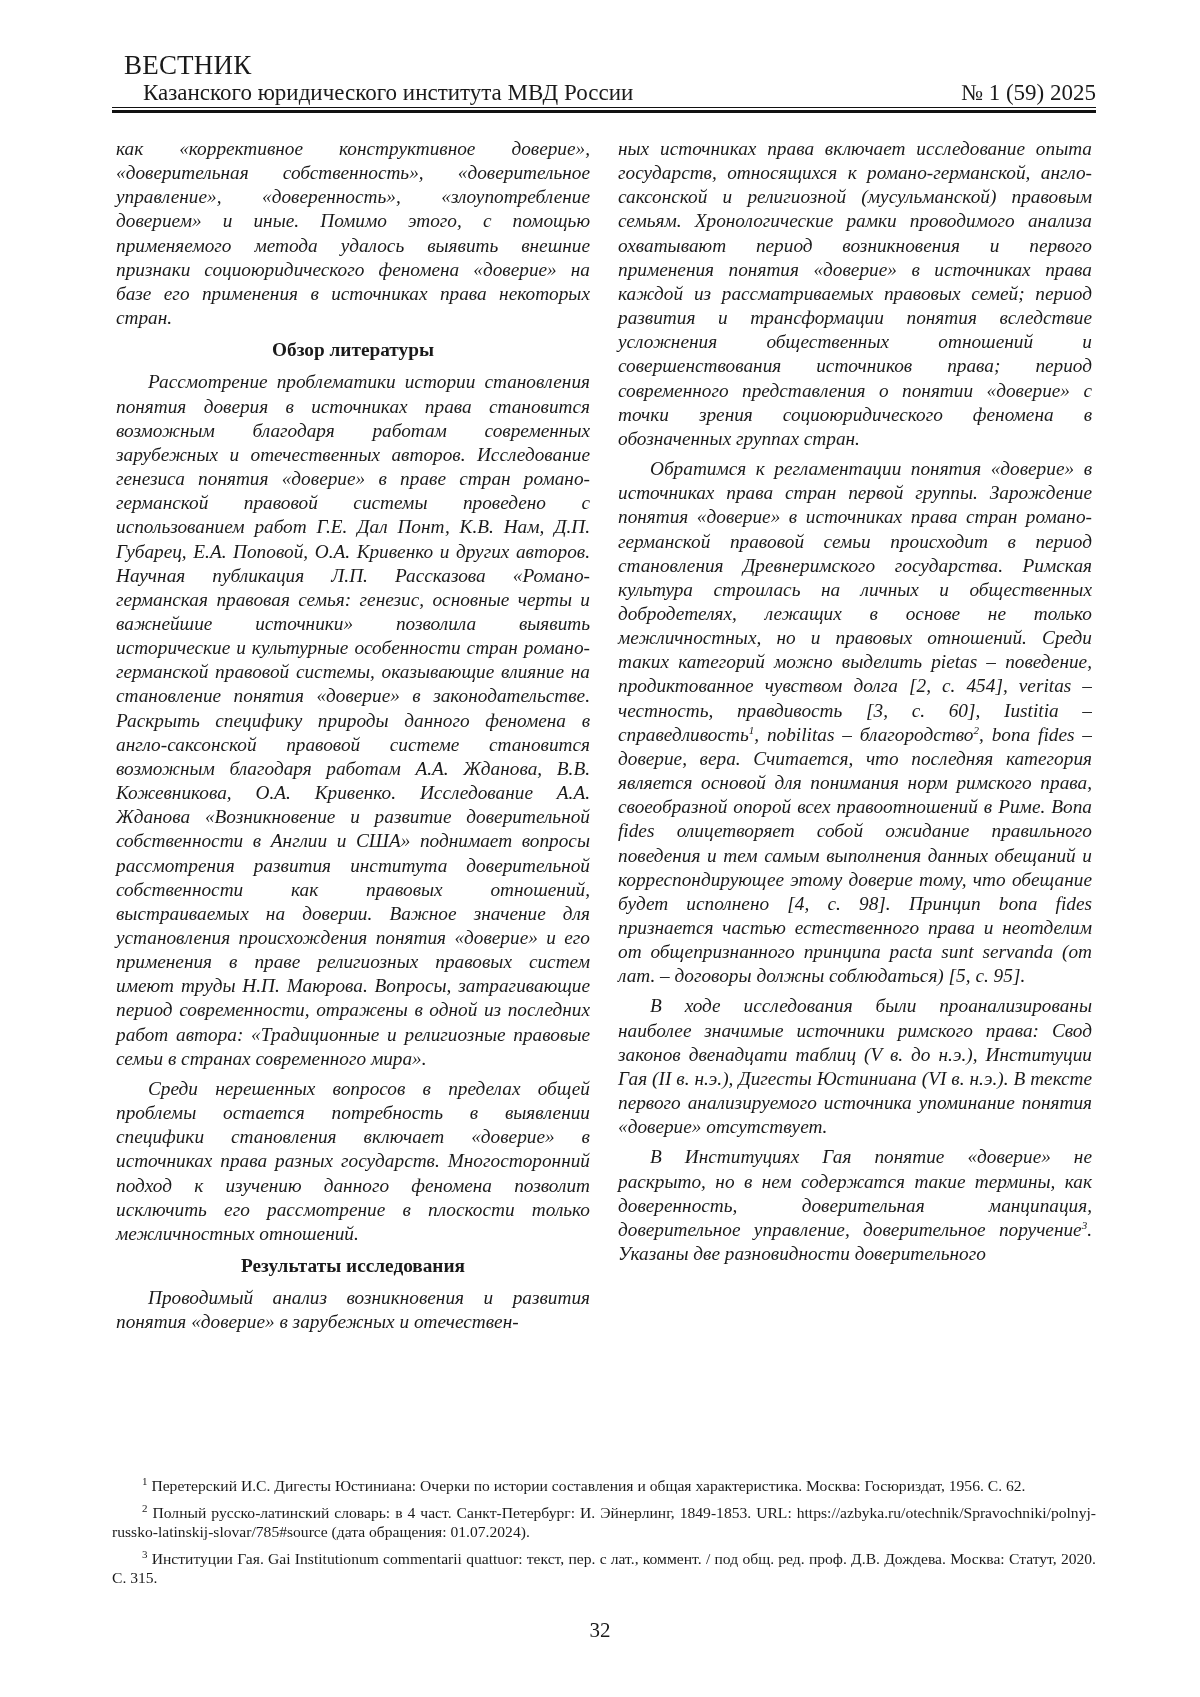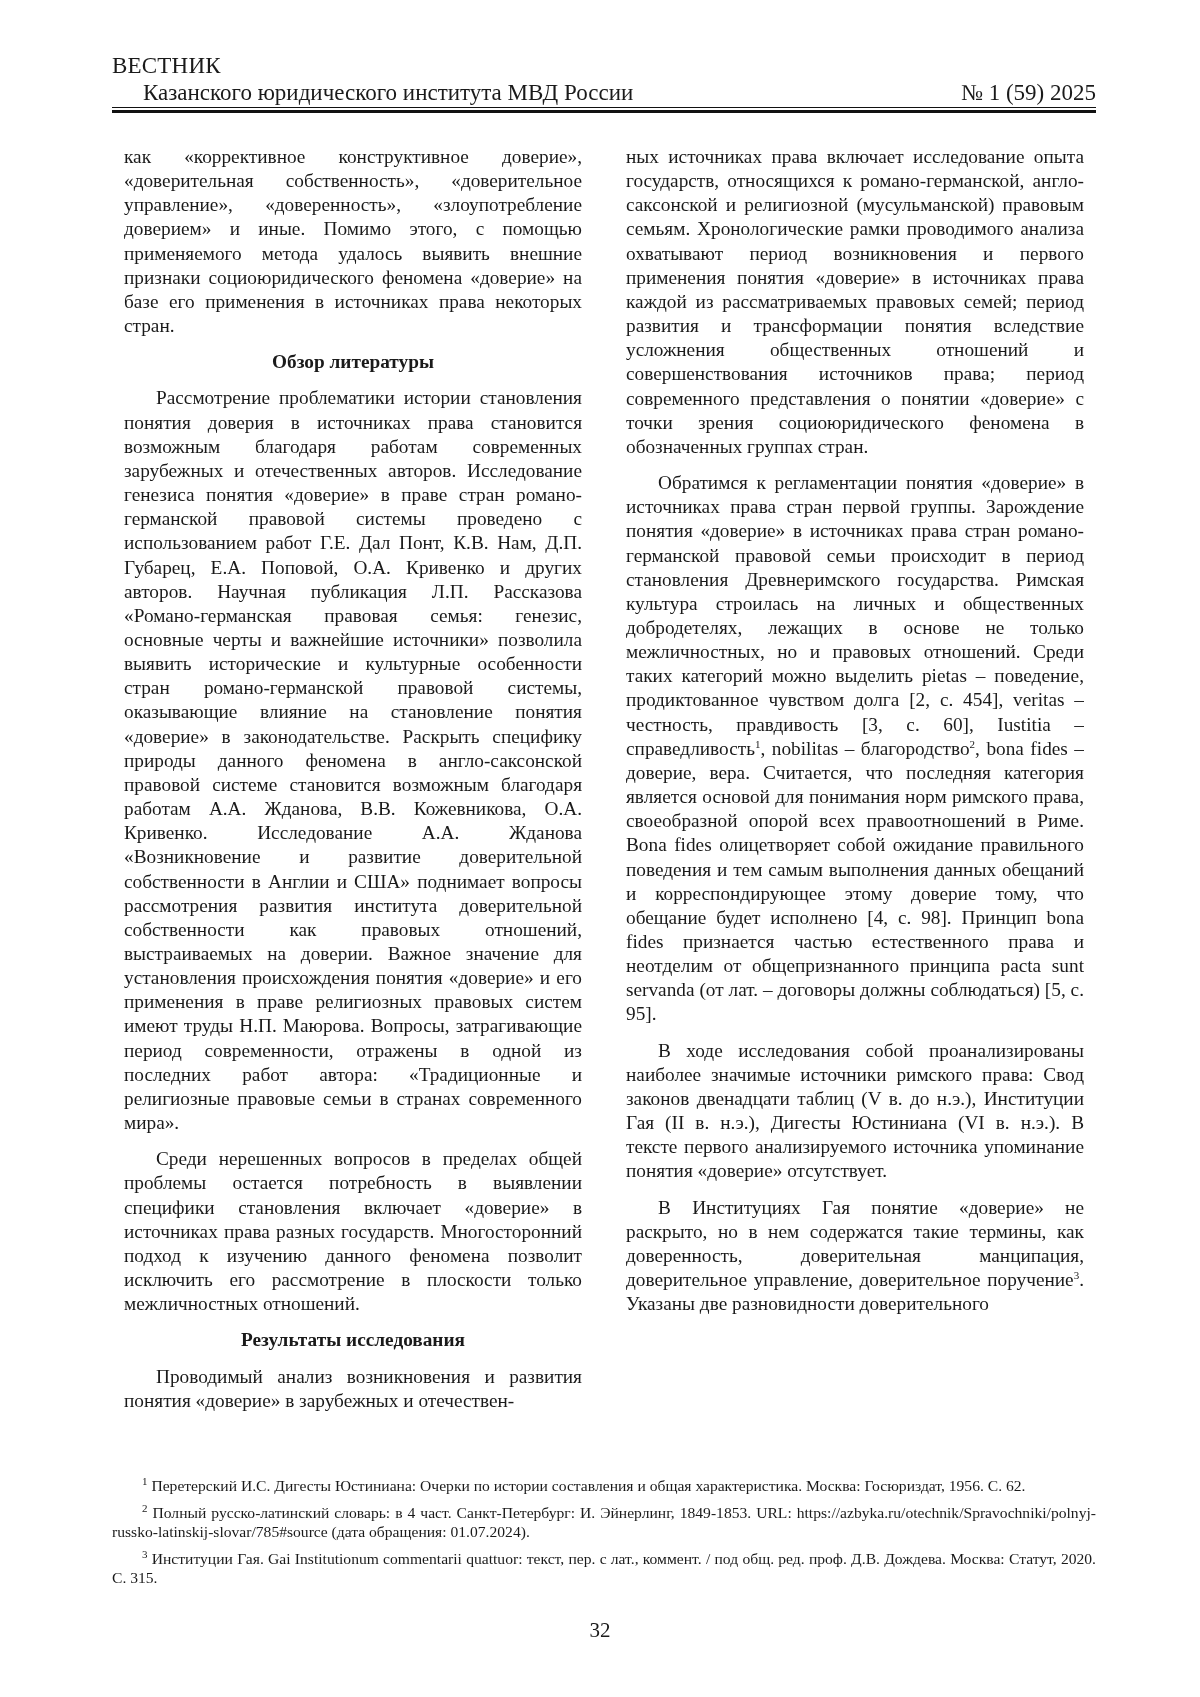--- a/index.html
+++ b/index.html
@@ -1,30 +1,30 @@
 <!DOCTYPE html>
 <html><head>
 <meta charset="utf-8">
 <style>
   html, body { margin: 0; padding: 0; background: #ffffff; }
   body { width: 1200px; height: 1697px; position: relative; overflow: hidden;
          font-family: "Liberation Serif", "DejaVu Serif", serif; color: #1a1a1a; }
   .header { position: absolute; left: 112px; top: 52px; width: 984px; }
-  .hdr-title { font-size: 23px; line-height: 27px; letter-spacing: 0.2px; }
+  .hdr-title { font-size: 27px; line-height: 27px; letter-spacing: 0.2px; margin-left: 12px; }
   .hdr-row { display: flex; justify-content: space-between; font-size: 23px; line-height: 27px; margin-left: 31px; }
   .rule-thin { position: absolute; left: 112px; top: 107px; width: 984px; height: 1px; background: #111; }
   .rule-thick { position: absolute; left: 112px; top: 110px; width: 984px; height: 3px; background: #111; }
   .col { position: absolute; top: 133px; width: 482px; font-size: 19.3px; line-height: 24.15px;
          text-align: justify; hyphens: manual; }
   .col-left { left: 112px; }
   .col-right { left: 614px; }
-  .col p { margin: 12px; }
+  .col p { margin: 4px; font-style: italic; }
   .col p.indent { text-indent: 32px; }
   .col p.gap { margin-top: 6px; }
-  .col h3 { margin: 0; font-size: 19.3px; line-height: 24.15px; font-weight: bold; text-align: center; }
+  .col h3 { margin: 8px; font-size: 19.3px; line-height: 24.15px; font-weight: bold; text-align: center; }
   sup { font-size: 11px; line-height: 0; vertical-align: super; }
   .footnotes { position: absolute; left: 112px; top: 1468px; width: 984px; font-size: 15.6px; line-height: 19px;
                text-align: justify; }
   .footnotes p { margin: 8px 0 6px 0; text-indent: 30px; }
   .page-num { position: absolute; left: 0; width: 1200px; top: 1618px; text-align: center; font-size: 21px; font-family: Liberation Serif, serif; }
 </style>
 </head>
 <body>
 
 <div class="header">
@@ -42,21 +42,21 @@
   <h3>Обзор литературы</h3>
   <p class="indent">Рассмотрение проблематики истории становления понятия доверия в источниках права становится возможным благодаря работам современных зарубежных и отечественных авторов. Исследование генезиса понятия «доверие» в праве стран романо-германской правовой системы проведено с использованием работ Г.Е. Дал Понт, К.В. Нам, Д.П. Губарец, Е.А. Поповой, О.А. Кривенко и других авторов. Научная публикация Л.П. Рассказова «Романо-германская правовая семья: генезис, основные черты и важнейшие источники» позволила выявить исторические и культурные особенности стран романо-германской правовой системы, оказывающие влияние на становление понятия «доверие» в законодательстве. Раскрыть специфику природы данного феномена в англо-саксонской правовой системе становится возможным благодаря работам А.А. Жданова, В.В. Кожевникова, О.А. Кривенко. Исследование А.А. Жданова «Возникновение и развитие доверительной собственности в Англии и США» поднимает вопросы рассмотрения развития института доверительной собственности как правовых отношений, выстраиваемых на доверии. Важное значение для установления происхождения понятия «доверие» и его применения в праве религиозных правовых систем имеют труды Н.П. Маюрова. Вопросы, затрагивающие период современности, отражены в одной из последних работ автора: «Традиционные и религиозные правовые семьи в странах современного мира».</p>
   <p class="indent gap">Среди нерешенных вопросов в пределах общей проблемы остается потребность в выявлении специфики становления включает «доверие» в источниках права разных государств. Многосторонний подход к изучению данного феномена позволит исключить его рассмотрение в плоскости только межличностных отношений.</p>
   <h3>Результаты исследования</h3>
   <p class="indent">Проводимый анализ возникновения и развития понятия «доверие» в зарубежных и отечествен-</p>
 </div>
 
 <div class="col col-right">
   <p>ных источниках права включает исследование опыта государств, относящихся к романо-германской, англо-саксонской и религиозной (мусульманской) правовым семьям. Хронологические рамки проводимого анализа охватывают период возникновения и первого применения понятия «доверие» в источниках права каждой из рассматриваемых правовых семей; период развития и трансформации понятия вследствие усложнения общественных отношений и совершенствования источников права; период современного представления о понятии «доверие» с точки зрения социоюридического феномена в обозначенных группах стран.</p>
   <p class="indent gap"><span>Обратимся к регламентации понятия «доверие» в источниках права стран первой группы. Зарождение понятия «доверие» в источниках права стран романо-германской правовой семьи происходит в период становления Древнеримского государства. Римская культура строилась на личных и общественных добродетелях, лежащих в основе не только межличностных, но и правовых отношений. Среди таких категорий можно выделить pietas – поведение, продиктованное чувством долга [2, с. 454], veritas – честность, правдивость [3, с. 60], Iustitia – справедливость</span><sup>1</sup><span>, nobilitas – благородство</span><sup>2</sup><span>, bona fides – доверие, вера. Считается, что последняя категория является основой для понимания норм римского права, своеобразной опорой всех правоотношений в Риме. Bona fides олицетворяет собой ожидание правильного поведения и тем самым выполнения данных обещаний и корреспондирующее этому доверие тому, что обещание будет исполнено [4, с. 98]. Принцип bona fides признается частью естественного права и неотделим от общепризнанного принципа pacta sunt servanda (от лат. – договоры должны соблюдаться) [5, с. 95].</span></p>
-  <p class="indent gap">В ходе исследования собой проанализированы наиболее значимые источники римского права: Свод законов двенадцати таблиц (V в. до н.э.), Институции Гая (II в. н.э.), Дигесты Юстиниана (VI в. н.э.). В тексте первого анализируемого источника упоминание понятия «доверие» отсутствует.</p>
+  <p class="indent gap">В ходе исследования были проанализированы наиболее значимые источники римского права: Свод законов двенадцати таблиц (V в. до н.э.), Институции Гая (II в. н.э.), Дигесты Юстиниана (VI в. н.э.). В тексте первого анализируемого источника упоминание понятия «доверие» отсутствует.</p>
   <p class="indent gap"><span>В Институциях Гая понятие «доверие» не раскрыто, но в нем содержатся такие термины, как доверенность, доверительная манципация, доверительное управление, доверительное поручение</span><sup>3</sup><span>. Указаны две разновидности доверительного</span></p>
 </div>
 
 <div class="footnotes">
   <p><sup>1</sup> <span>Перетерский И.С. Дигесты Юстиниана: Очерки по истории составления и общая характеристика. Москва: Госюриздат, 1956. С. 62.</span></p>
   <p><sup>2</sup> <span>Полный русско-латинский словарь: в 4 част. Санкт-Петербург: И. Эйнерлинг, 1849-1853. URL: https://azbyka.ru/otechnik/Spravochniki/polnyj-russko-latinskij-slovar/785#source (дата обращения: 01.07.2024).</span></p>
   <p><sup>3</sup> <span>Институции Гая. Gai Institutionum commentarii quattuor: текст, пер. с лат., коммент. / под общ. ред. проф. Д.В. Дождева. Москва: Статут, 2020. С. 315.</span></p>
 </div>
 
 <div class="page-num">32</div>

